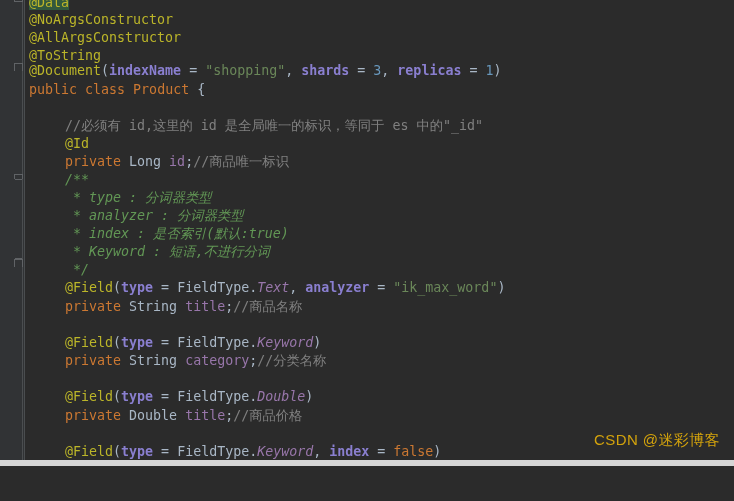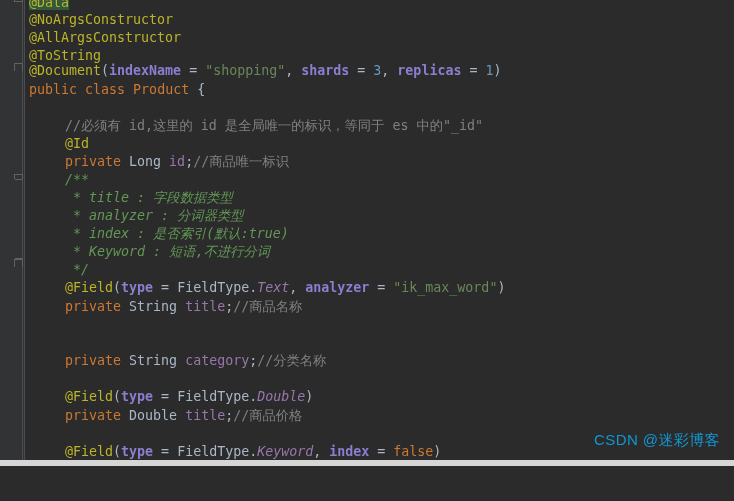--- a/index.html
+++ b/index.html
@@ -103,21 +103,21 @@
     color: #bbb529;
   }
 
   
   #watermark {
     position: absolute;
     right: 14px;
     bottom: 16px;
     font-family: "Liberation Sans", sans-serif;
     font-size: 15px;
-    color: #0ea5e9;
+    color: #eab308;
     opacity: 0.88;
     letter-spacing: 0.4px;
     white-space: nowrap;
   }
 
   
   #bottom-strip {
     position: absolute;
     left: 0;
     bottom: 0;
@@ -173,34 +173,35 @@
     <div class="line" style="top:81px;left:4px"><span class="tok-keyword">public</span><span class="tok-plain"> </span><span class="tok-keyword">class</span><span class="tok-plain"> </span><span class="tok-classname">Product</span><span class="tok-plain"> </span><span class="tok-punct">{</span></div>
 
     <div class="line" style="top:117px;left:40px"><span class="tok-comment">//必须有 id,这里的 id 是全局唯一的标识，等同于 es 中的"_id"</span></div>
 
     <div class="line" style="top:135px;left:40px"><span class="tok-annotation">@Id</span></div>
 
     <div class="line" style="top:153px;left:40px"><span class="tok-keyword">private</span><span class="tok-plain"> </span><span class="tok-type">Long</span><span class="tok-plain"> </span><span class="tok-field">id</span><span class="tok-punct">;</span><span class="tok-comment">//商品唯一标识</span></div>
 
     <div class="line" style="top:171px;left:40px"><span class="tok-doc">/**</span></div>
 
-    <div class="line" style="top:189px;left:40px"><span class="tok-doc"> * title : 字段数据类型</span></div>
+    <div class="line" style="top:189px;left:40px"><span class="tok-doc"> * type : 分词器类型</span></div>
 
     <div class="line" style="top:225px;left:40px"><span class="tok-doc"> * index : 是否索引(默认:true)</span></div>
 
     <div class="line" style="top:207px;left:40px"><span class="tok-doc"> * analyzer : 分词器类型</span></div>
 
     <div class="line" style="top:243px;left:40px"><span class="tok-doc"> * Keyword : 短语,不进行分词</span></div>
 
     <div class="line" style="top:261px;left:40px"><span class="tok-doc"> */</span></div>
 
     <div class="line" style="top:279px;left:40px"><span class="tok-annotation">@Field</span><span class="tok-punct">(</span><span class="tok-paramblue tok-bold">type</span><span class="tok-punct"> = </span><span class="tok-plain">FieldType.</span><span class="tok-enum">Text</span><span class="tok-punct">, </span><span class="tok-paramblue tok-bold">analyzer</span><span class="tok-punct"> = </span><span class="tok-string">"ik_max_word"</span><span class="tok-punct">)</span></div>
 
     <div class="line" style="top:298px;left:40px"><span class="tok-keyword">private</span><span class="tok-plain"> </span><span class="tok-type">String</span><span class="tok-plain"> </span><span class="tok-field">title</span><span class="tok-punct">;</span><span class="tok-comment">//商品名称</span></div>
 
+    <div class="line" style="top:334px;left:40px"><span class="tok-annotation">@Field</span><span class="tok-punct">(</span><span class="tok-paramblue tok-bold">type</span><span class="tok-punct"> = </span><span class="tok-plain">FieldType.</span><span class="tok-enum">Keyword</span><span class="tok-punct">)</span></div>
 
     <div class="line" style="top:352px;left:40px"><span class="tok-keyword">private</span><span class="tok-plain"> </span><span class="tok-type">String</span><span class="tok-plain"> </span><span class="tok-field">category</span><span class="tok-punct">;</span><span class="tok-comment">//分类名称</span></div>
 
     <div class="line" style="top:388px;left:40px"><span class="tok-annotation">@Field</span><span class="tok-punct">(</span><span class="tok-paramblue tok-bold">type</span><span class="tok-punct"> = </span><span class="tok-plain">FieldType.</span><span class="tok-enum">Double</span><span class="tok-punct">)</span></div>
 
     <div class="line" style="top:407px;left:40px"><span class="tok-keyword">private</span><span class="tok-plain"> </span><span class="tok-type">Double</span><span class="tok-plain"> </span><span class="tok-field">title</span><span class="tok-punct">;</span><span class="tok-comment">//商品价格</span></div>
 
     <div class="line" style="top:443px;left:40px"><span class="tok-annotation">@Field</span><span class="tok-punct">(</span><span class="tok-paramblue tok-bold">type</span><span class="tok-punct"> = </span><span class="tok-plain">FieldType.</span><span class="tok-enum">Keyword</span><span class="tok-punct">, </span><span class="tok-paramblue tok-bold">index</span><span class="tok-punct"> = </span><span class="tok-keyword">false</span><span class="tok-punct">)</span></div>
 
 

